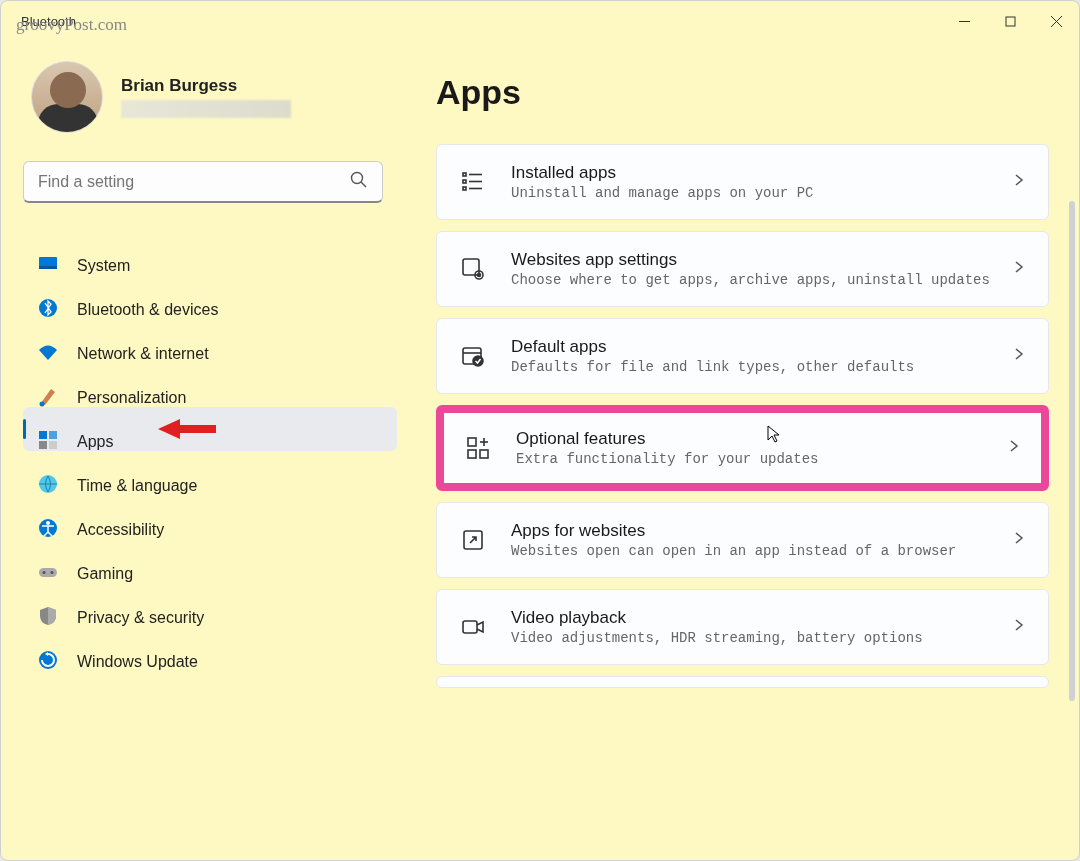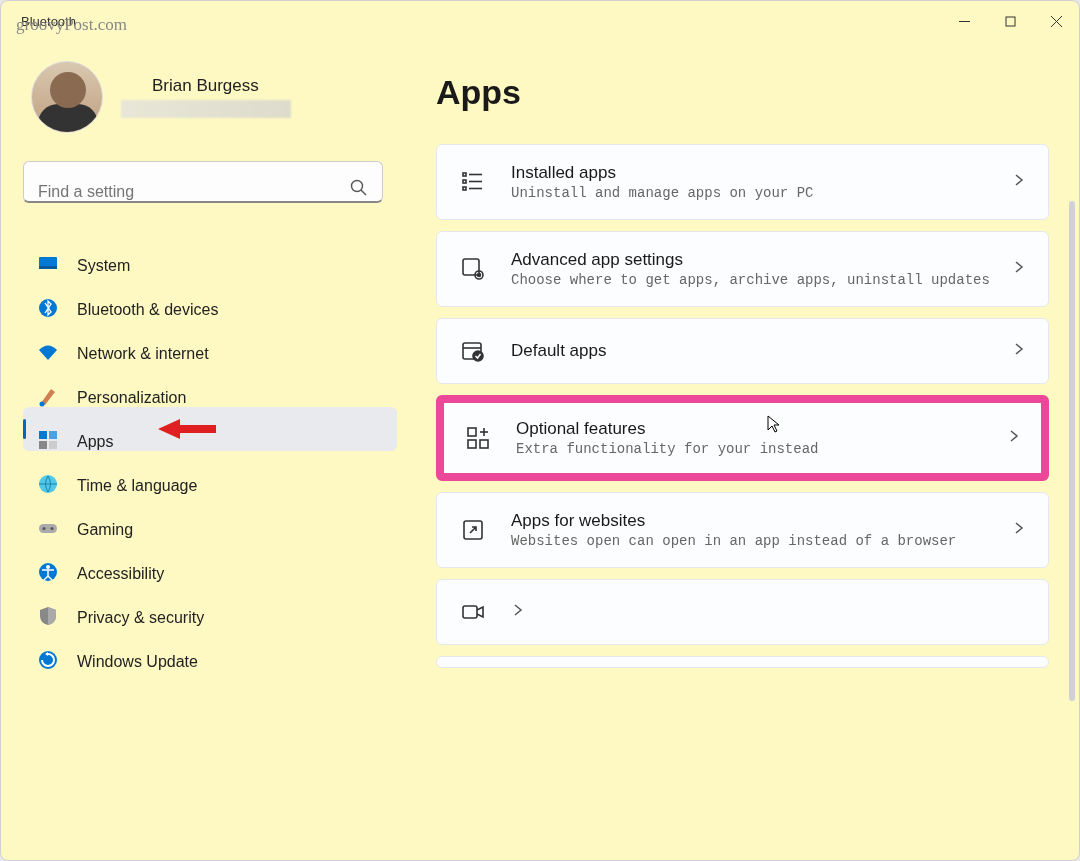--- a/index.html
+++ b/index.html
@@ -10,23 +10,23 @@
 .watermark { position: absolute; color: #888; font-family: Georgia, serif; font-size: 17px; white-space:nowrap; left:-5px; top:1px;}
 .titlebar-controls { display: flex; }
 .titlebar-btn { width: 46px; height: 40px; display: flex; align-items: center; justify-content: center; }
 .titlebar-btn svg { width: 11px; height: 11px; }
 .content-layout { display: flex; height: calc(100% - 40px); }
 .sidebar { width: 410px; padding: 20px 14px 0 22px; }
 .profile { display: flex; align-items: center; margin-bottom: 28px; padding-left: 8px;}
 .avatar { width: 72px; height: 72px; border-radius: 50%; background: linear-gradient(#d8c8b0,#c0a080); margin-right: 18px; border:1px solid #ddd; overflow:hidden; position:relative;}
 .avatar::after{content:"";position:absolute;width:36px;height:36px;background:#8a6a50;border-radius:50%;left:18px;top:10px;}
 .avatar::before{content:"";position:absolute;width:60px;height:40px;background:#333;border-radius:20px 20px 0 0;left:6px;top:42px;}
-.username { font-size: 17px; font-weight: 400; color: #222; margin-left: 31px; }
+.username { font-size: 17px; font-weight: 700; color: #222; }
 .email { width: 170px; height: 18px; background: linear-gradient(90deg,#e0e0e0,#d0d0d0); margin-top: 4px; filter:blur(1px); opacity:0.7;}
-.search-box { display: flex; align-items: flex-end; width: 360px; height: 42px; background: #fdfdfd; border: 1px solid #ccc; border-bottom: 2px solid #888; border-radius: 6px; padding: 0 14px; margin-bottom: 28px;}
+.search-box { display: flex; align-items: center; width: 360px; height: 42px; background: #fdfdfd; border: 1px solid #ccc; border-bottom: 2px solid #888; border-radius: 6px; padding: 0 14px; margin-bottom: 28px;}
 .search-box input { border: none; background: none; outline: none; flex: 1; font-size: 16px; color: #555;}
 .nav-list { list-style: none; }
 .nav-item { display: flex; align-items: flex-end; height: 44px; padding: 0 14px; border-radius: 6px; cursor: pointer; font-size: 16px; color: #222; position:relative;}
 .nav-item.active { background: #e8eaee; }
 .nav-item.active::before { content:""; position:absolute; left:0; top:12px; width:3px; height:20px; background:#0067c0; border-radius:2px;}
 .nav-icon { width: 22px; height: 22px; margin-right: 18px; display:flex; align-items:center; justify-content:center;}
 .arrow-annotation { position:absolute; left:135px; top:10px; }
 .arrow-annotation svg { width:60px; height:24px; }
 .main-area { flex: 1; padding: 32px 30px 0 25px; overflow-y:auto; position:relative;}
 .page-title { font-size: 34px; font-weight: 700; color: #1a1a1a; margin-bottom: 32px; }
@@ -150,36 +150,36 @@
                 <circle cx="11" cy="11" r="9" fill="#50c8e8"></circle>
                 <path d="M11 3 Q6 11 11 19 Q16 11 11 3" fill="none" stroke="#2080b0" stroke-width="1"></path>
                 <line x1="2" y1="11" x2="20" y2="11" stroke="#2080b0"></line>
               </svg>
             </span>
           <span>Time &amp; language</span>
         </li>
         <li class="nav-item">
           <span class="nav-icon">
               <svg width="22" height="22" viewBox="0 0 22 22">
+                <circle cx="11" cy="11" r="9" fill="#0078d4"></circle>
+                <circle cx="11" cy="6" r="2" fill="#fff"></circle>
+                <path d="M5 9 L17 9 M11 9 L11 15 M11 15 L7 19 M11 15 L15 19" stroke="#fff" stroke-width="1.5"></path>
+              </svg>
+            </span>
+          <span>Accessibility</span>
+        </li>
+        <li class="nav-item">
+          <span class="nav-icon">
+              <svg width="22" height="22" viewBox="0 0 22 22">
                 <rect x="2" y="7" width="18" height="9" rx="4.5" fill="#aaa"></rect>
                 <circle cx="7" cy="11.5" r="1.5" fill="#555"></circle>
                 <circle cx="15" cy="11.5" r="1.5" fill="#555"></circle>
               </svg>
             </span>
           <span>Gaming</span>
-        </li>
-        <li class="nav-item">
-          <span class="nav-icon">
-              <svg width="22" height="22" viewBox="0 0 22 22">
-                <circle cx="11" cy="11" r="9" fill="#0078d4"></circle>
-                <circle cx="11" cy="6" r="2" fill="#fff"></circle>
-                <path d="M5 9 L17 9 M11 9 L11 15 M11 15 L7 19 M11 15 L15 19" stroke="#fff" stroke-width="1.5"></path>
-              </svg>
-            </span>
-          <span>Accessibility</span>
         </li>
         <li class="nav-item">
           <span class="nav-icon">
               <svg width="22" height="22" viewBox="0 0 22 22">
                 <path d="M11 2 L19 5 L19 11 Q19 18 11 20 Q3 18 3 11 L3 5 Z" fill="#888"></path>
                 <path d="M11 2 L19 5 L19 11 Q19 18 11 20 Z" fill="#aaa"></path>
               </svg>
             </span>
           <span>Privacy &amp; security</span>
         </li>
@@ -223,59 +223,60 @@
 
         <div class="card">
           <span class="card-icon">
               <svg width="26" height="26" viewBox="0 0 26 26" fill="none" stroke="#333" stroke-width="1.6">
                 <rect x="3" y="3" width="16" height="16" rx="2"></rect>
                 <circle cx="19" cy="19" r="4"></circle>
                 <circle cx="19" cy="19" r="1.5" fill="#333"></circle>
               </svg>
             </span>
           <div class="card-body">
-            <div class="card-title">Advanced app settings</div>
+            <div class="card-title">Websites app settings</div>
             <div class="card-sub">Choose where to get apps, archive apps, uninstall updates</div>
           </div>
           <span class="card-chevron"><svg width="14" height="14" viewBox="0 0 14 14">
                 <path d="M4 2 L10 7 L4 12" fill="none" stroke="#555" stroke-width="1.5"></path>
               </svg></span>
         </div>
 
         <div class="card">
           <span class="card-icon">
               <svg width="26" height="26" viewBox="0 0 26 26" fill="none" stroke="#333" stroke-width="1.6">
                 <rect x="3" y="5" width="18" height="16" rx="2"></rect>
                 <line x1="3" y1="10" x2="21" y2="10"></line>
                 <circle cx="18" cy="18" r="5" fill="#333"></circle>
                 <path d="M15.5 18 L17.5 20 L20.5 16" stroke="#fff" stroke-width="1.5"></path>
               </svg>
             </span>
           <div class="card-body">
             <div class="card-title">Default apps</div>
+            <div class="card-sub">Defaults for file and link types, other defaults</div>
           </div>
           <span class="card-chevron"><svg width="14" height="14" viewBox="0 0 14 14">
                 <path d="M4 2 L10 7 L4 12" fill="none" stroke="#555" stroke-width="1.5"></path>
               </svg></span>
         </div>
 
 
         <div class="card highlighted">
           <span class="card-icon">
               <svg width="26" height="26" viewBox="0 0 26 26" fill="none" stroke="#333" stroke-width="1.6">
                 <rect x="3" y="3" width="8" height="8"></rect>
                 <rect x="3" y="15" width="8" height="8"></rect>
                 <rect x="15" y="15" width="8" height="8"></rect>
                 <line x1="19" y1="3" x2="19" y2="11"></line>
                 <line x1="15" y1="7" x2="23" y2="7"></line>
               </svg>
             </span>
           <div class="card-body" style="position:relative">
             <div class="card-title">Optional features</div>
-            <div class="card-sub">Extra functionality for your instead</div>
+            <div class="card-sub">Extra functionality for your updates</div>
             <span class="cursor-annotation"><svg viewBox="0 0 16 20">
                   <path d="M2 2 L2 16 L6 12 L9 18 L11 17 L8 11 L13 11 Z" fill="#fff" stroke="#000" stroke-width="1"></path>
                 </svg></span>
           </div>
           <span class="card-chevron"><svg width="14" height="14" viewBox="0 0 14 14">
                 <path d="M4 2 L10 7 L4 12" fill="none" stroke="#555" stroke-width="1.5"></path>
               </svg></span>
         </div>
 
         <div class="card">
@@ -294,20 +295,24 @@
               </svg></span>
         </div>
 
         <div class="card">
           <span class="card-icon">
               <svg width="26" height="26" viewBox="0 0 26 26" fill="none" stroke="#333" stroke-width="1.6">
                 <rect x="3" y="7" width="14" height="12" rx="2"></rect>
                 <path d="M17 11 L23 8 L23 18 L17 15"></path>
               </svg>
             </span>
+          <div class="card-body">
+            <div class="card-title">Video playback</div>
+            <div class="card-sub">Video adjustments, HDR streaming, battery options</div>
+          </div>
           <span class="card-chevron"><svg width="14" height="14" viewBox="0 0 14 14">
                 <path d="M4 2 L10 7 L4 12" fill="none" stroke="#555" stroke-width="1.5"></path>
               </svg></span>
         </div>
 
         <div class="card" style="height:12px;padding:0;"></div>
       </div>
     </div>
   </div>
 </div>

